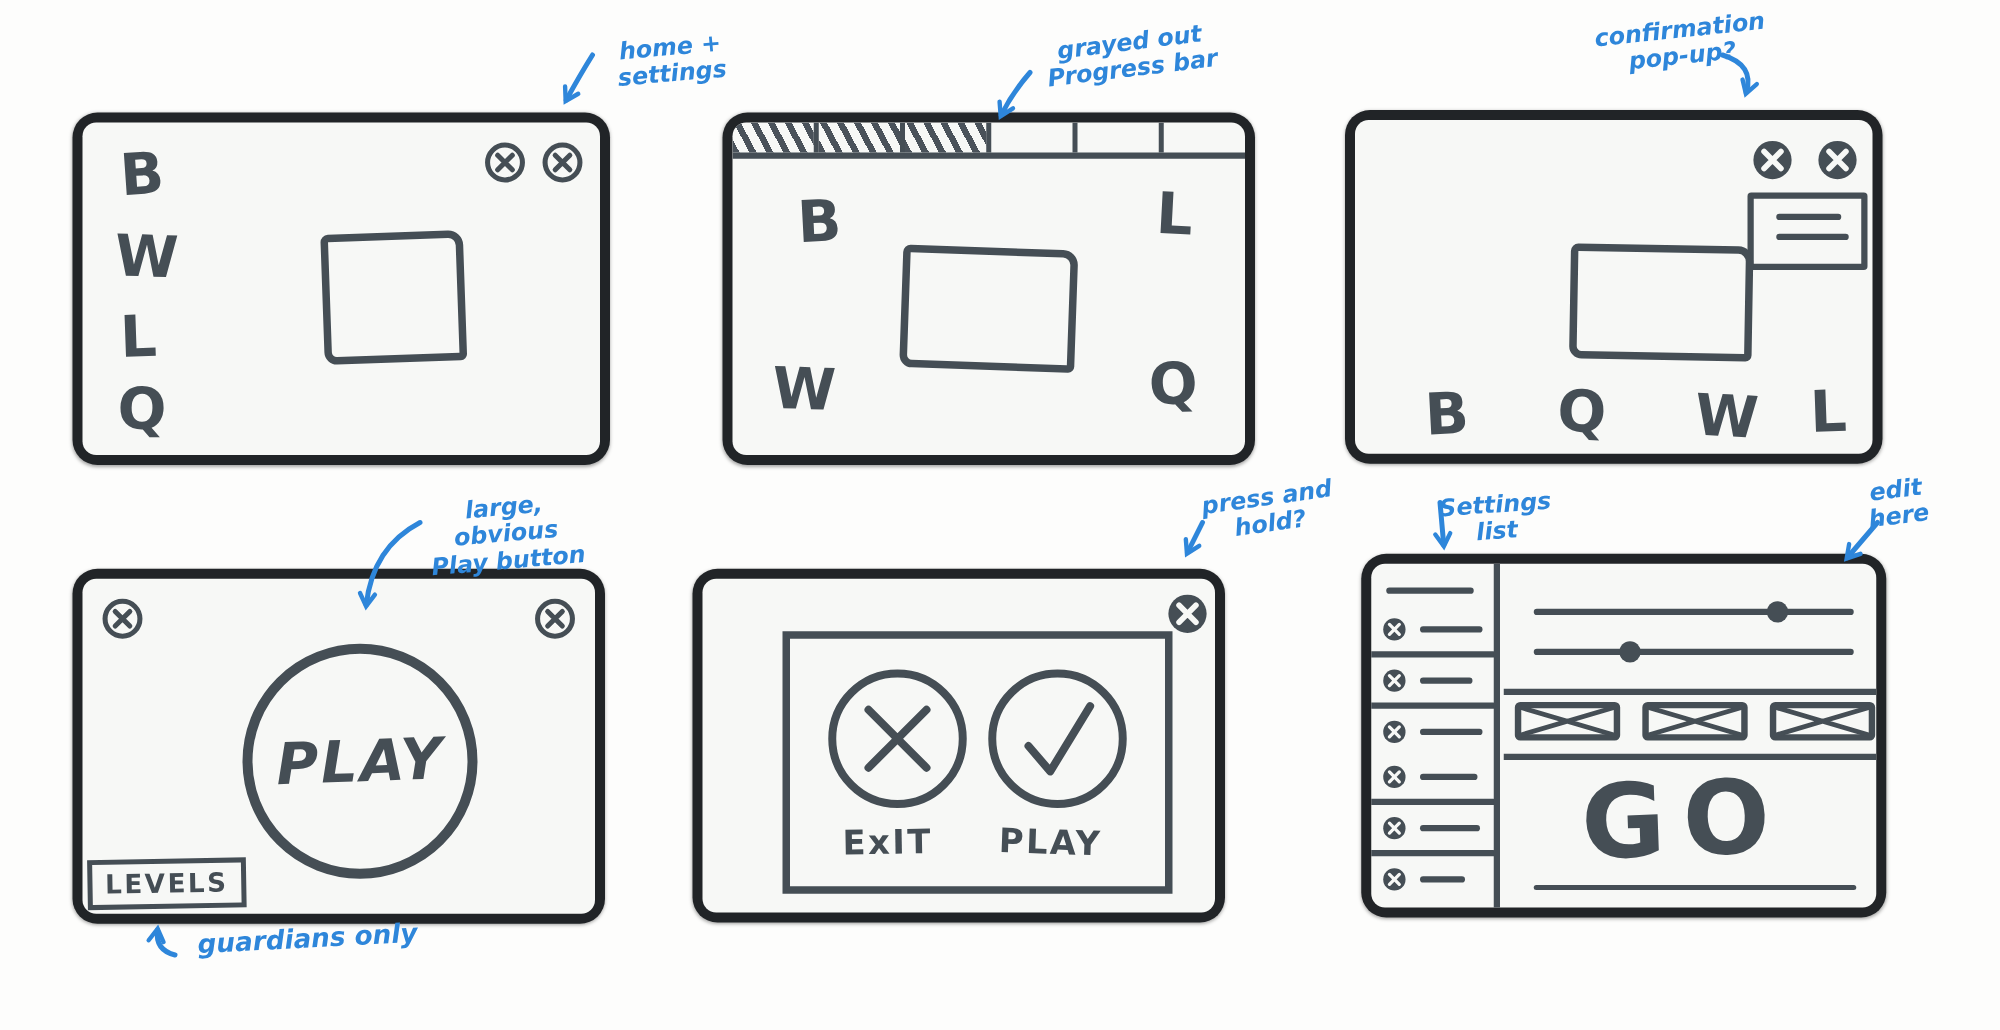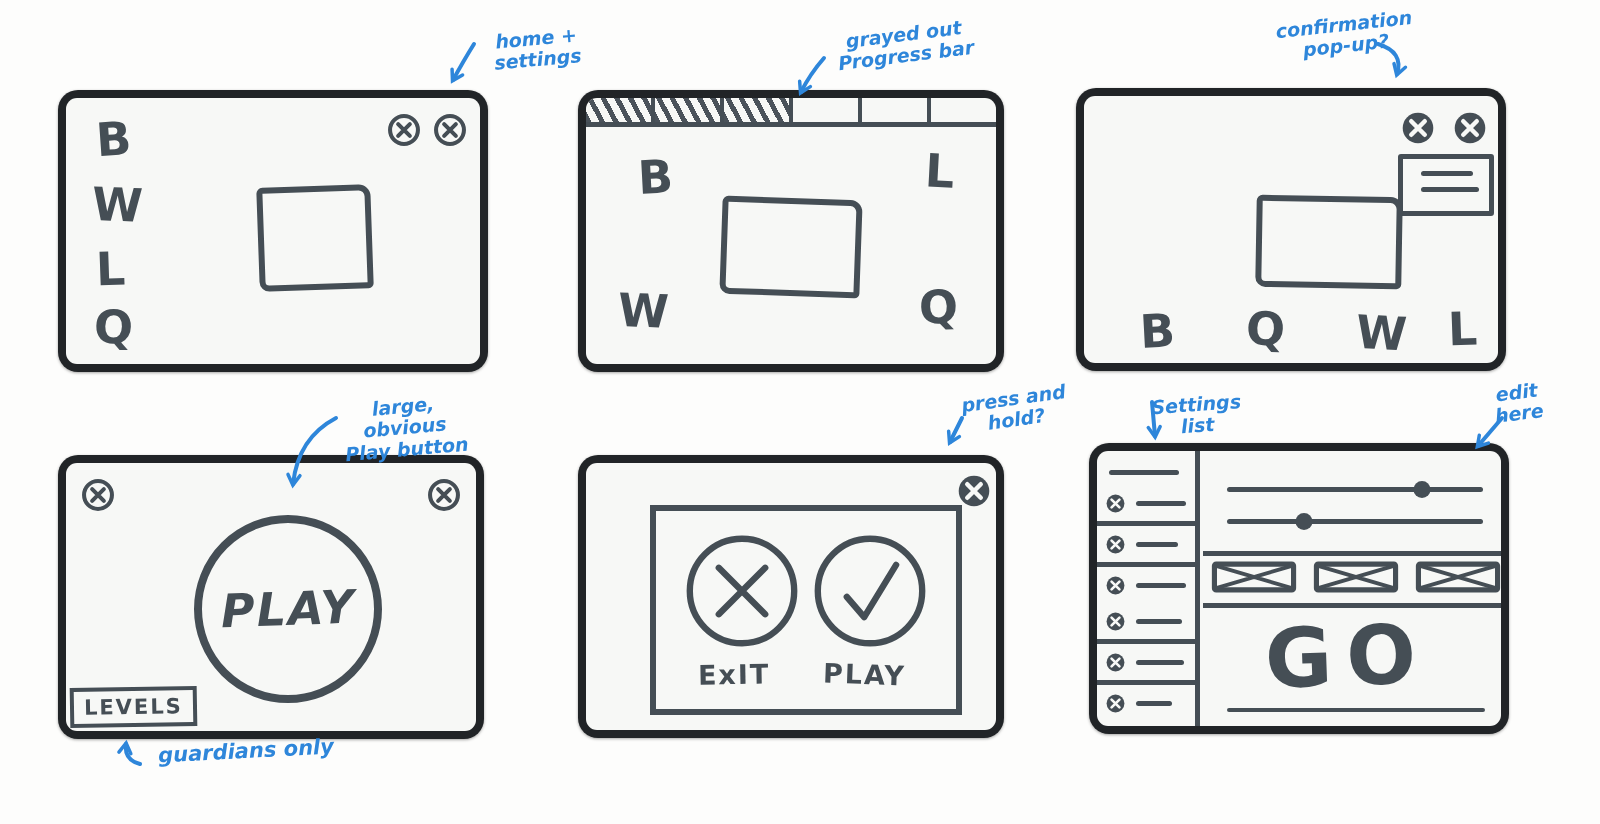--- a/index.html
+++ b/index.html
@@ -153,21 +153,21 @@
       <div class="cicon" style="right:14px;top:14px"><svg>
             <use href="#cx-o"></use>
           </svg></div>
       <div class="playcircle" style="left:128px;top:52px;width:172px;height:172px">
         <span class="playtxt">PLAY</span>
       </div>
       <div class="levelsbox" style="left:4px;bottom:4px">LEVELS</div>
     </div>
   </div>
 
-  <div class="frame" style="left:578px;top:455px;width:410px;height:267px">
+  <div class="frame" style="left:554px;top:455px;width:410px;height:267px">
     <div class="screen">
       <div class="cicon" style="right:4px;top:10px"><svg>
             <use href="#cx-f"></use>
           </svg></div>
       <div class="dialog" style="left:64px;top:42px;width:300px;height:198px">
         <div class="dbtn" style="left:28px;top:22px">
           <svg viewBox="0 0 40 40">
               <circle cx="20" cy="20" r="18" fill="none" stroke="#454e55" stroke-width="2.2"></circle>
             <path d="M12 12 L28 28 M28 12 L12 28" stroke="#454e55" stroke-width="2.2" stroke-linecap="round" fill="none"></path>
             </svg>

